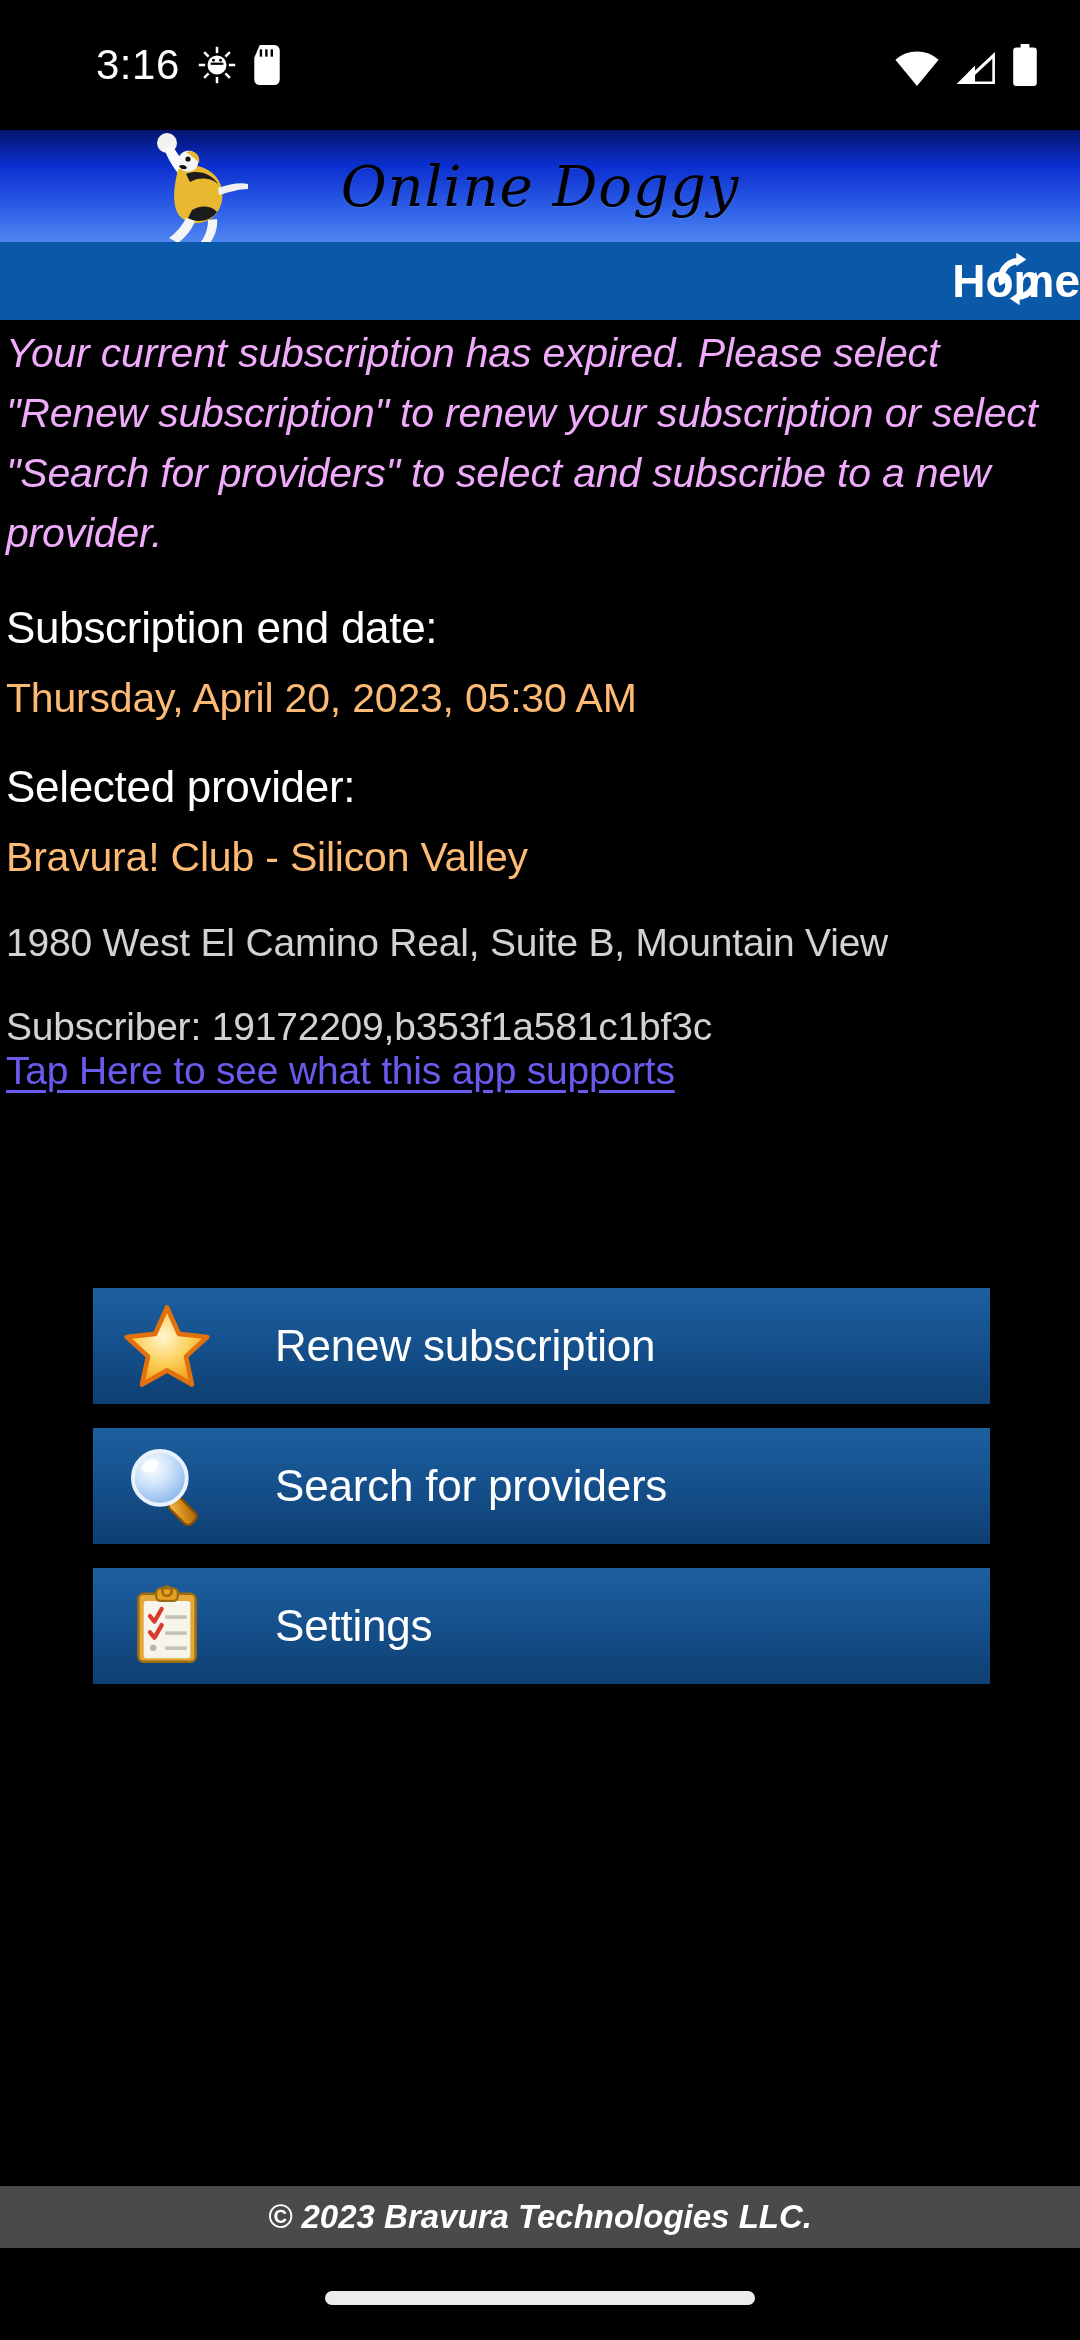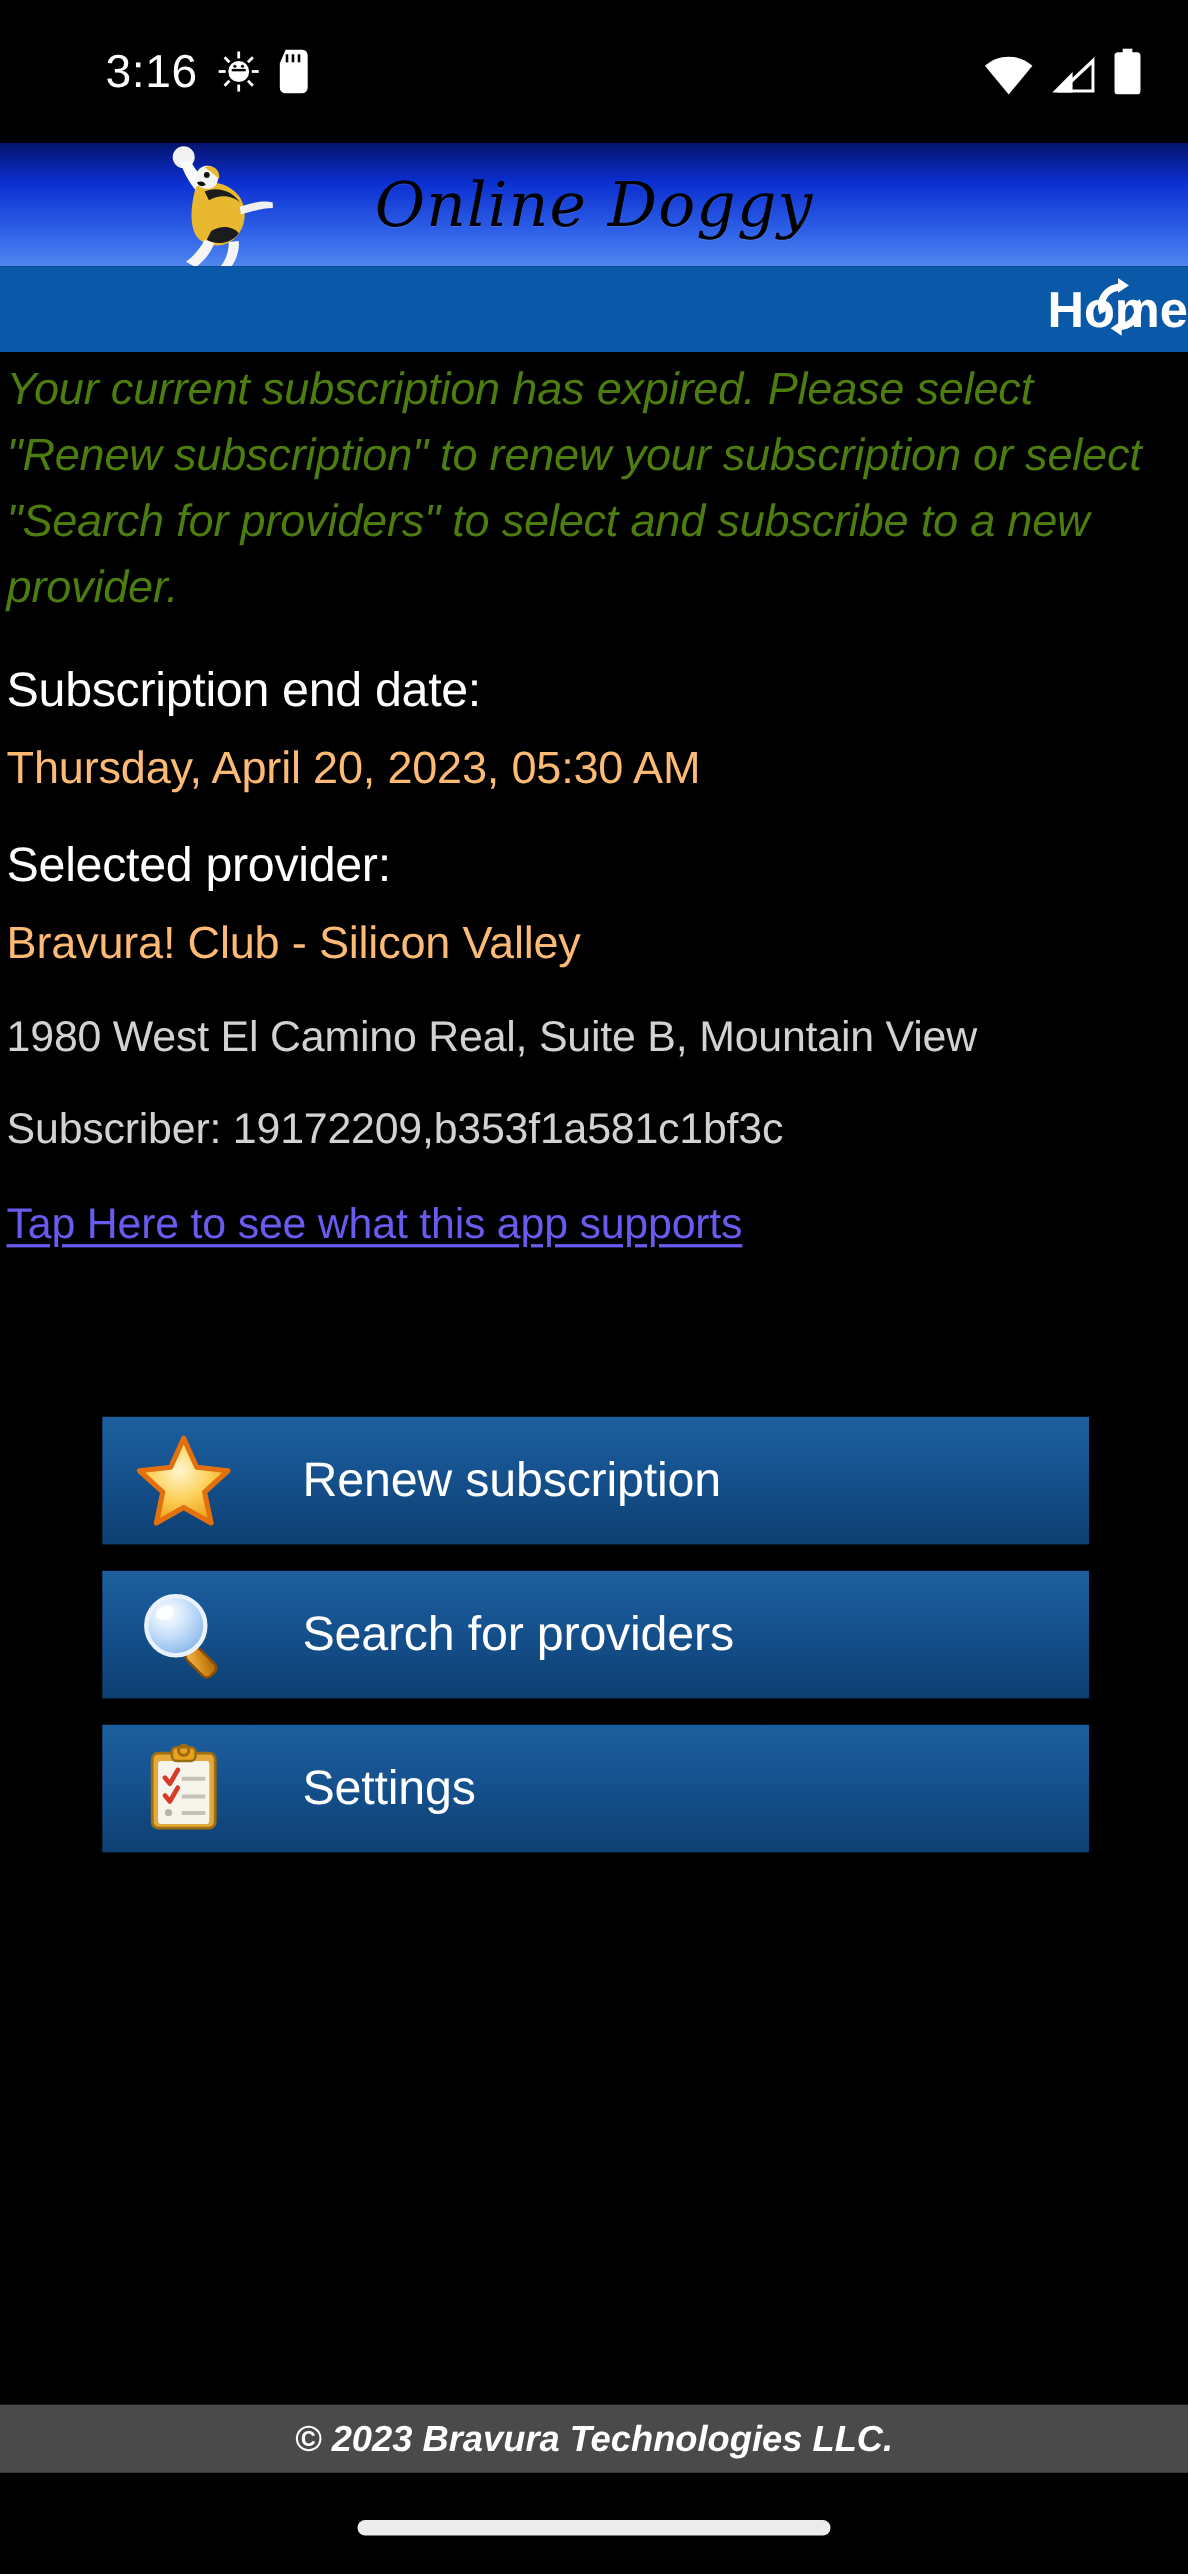--- a/index.html
+++ b/index.html
@@ -43,32 +43,32 @@
   }
   .actionbar-title { color:#fff; font-size:46px; font-weight:bold; }
   .refresh-btn {
     position:absolute; right:24px; top:50%; transform:translateY(-50%);
     width:76px; height:66px; display:flex; align-items:center; justify-content:center;
   }
 
   
   .content { position:absolute; top:320px; left:0; width:1080px; padding:0 6px; }
   .notice {
-    color:#4d7c0f; font-size:41px; font-style:italic; line-height:1.46;
+    color:#f0abfc; font-size:41px; font-style:italic; line-height:1.46;
     margin-top:4px; letter-spacing:-0.2px;
   }
   .section-label {
     color:#fff; font-size:44px; margin-top:40px; letter-spacing:-0.3px;
   }
   .section-value {
     color:#fdba74; font-size:41px; margin-top:22px; letter-spacing:-0.2px;
   }
   .plain-line { color:#d2d2d2; font-size:39px; margin-top:40px; letter-spacing:-0.2px; }
   .app-link {
-    display:inline-block; color:#6a5bef; font-size:39px; margin-top:42px;
+    display:inline-block; color:#6a5bef; font-size:39px; 
     text-decoration:underline; text-underline-offset:6px; letter-spacing:-0.2px;
   }
 
   
   .btn-stack { position:absolute; top:1288px; left:93px; width:897px; }
   .action-btn {
     position:relative; height:116px; width:897px; margin-bottom:24px;
     background:linear-gradient(to bottom, #1d5f9e 0%, #165390 40%, #0e3f72 100%);
     display:flex; align-items:center; border:none; cursor:pointer;
   }

